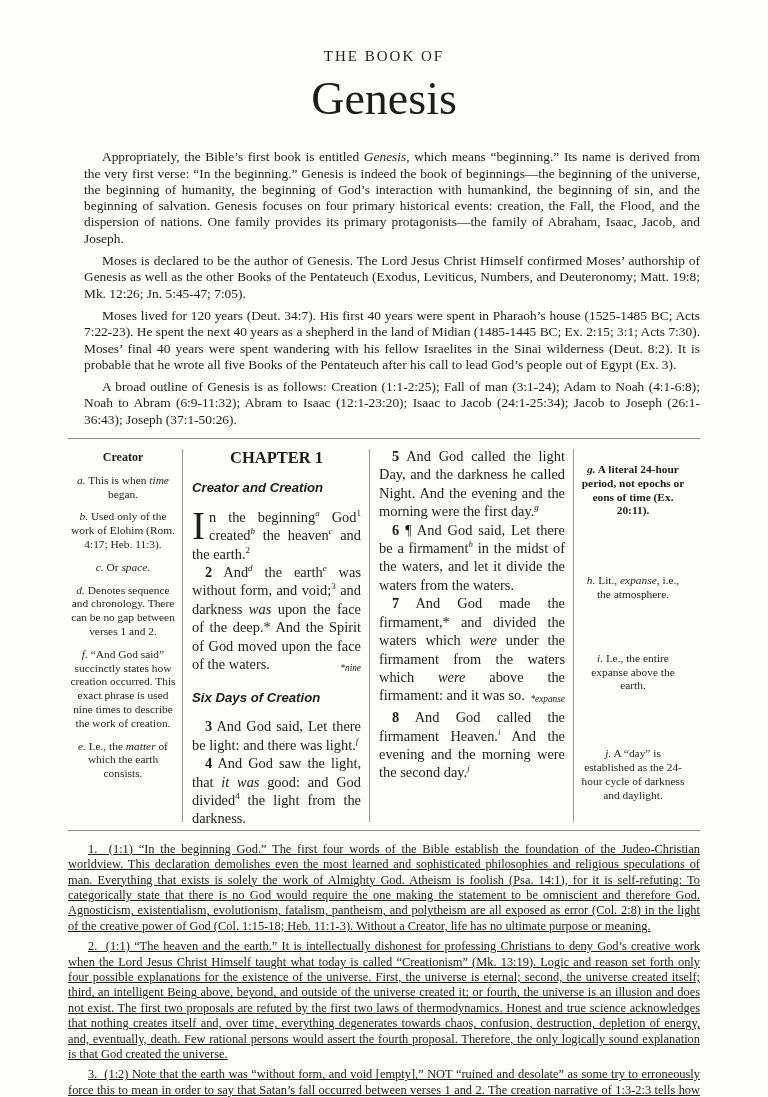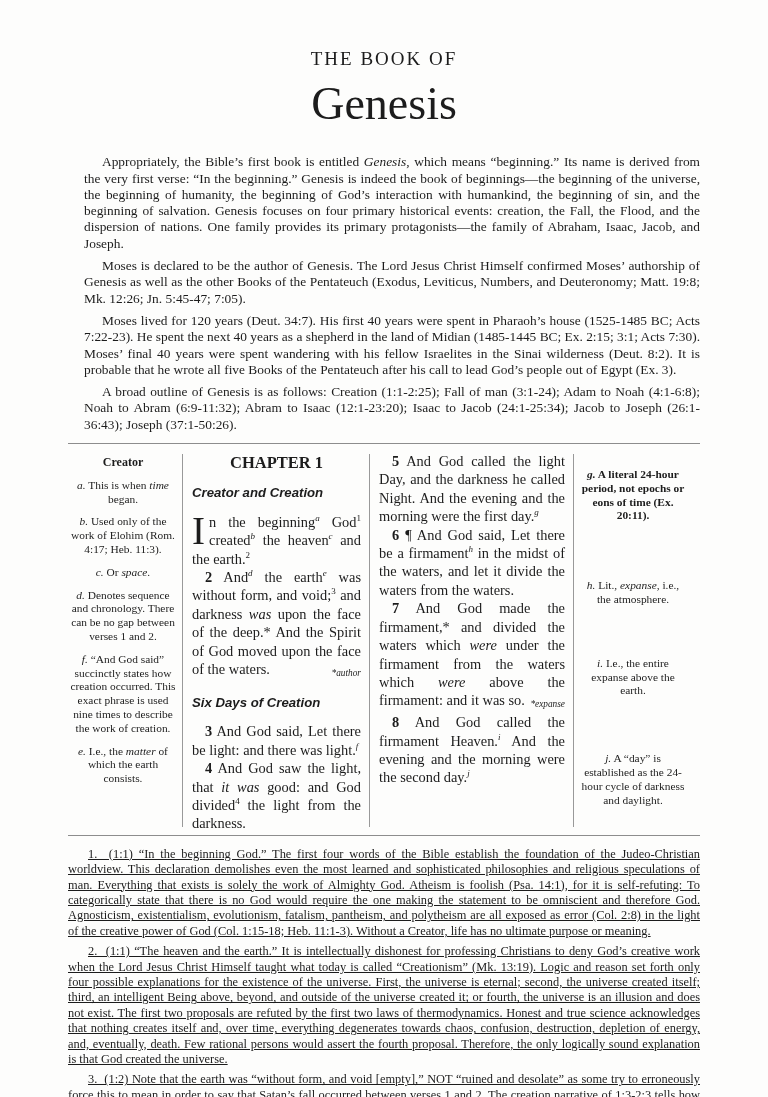--- a/index.html
+++ b/index.html
@@ -4,21 +4,21 @@
 <style>
   * { margin:0; padding:0; box-sizing:border-box; }
   html,body { background:#e8e8e8; }
   .page {
     position:relative; width:768px; height:1097px; margin:0 auto;
     background:#fdfdfc; color:#1c1c1c; overflow:hidden;
     font-family:"Liberation Serif", serif;
     padding:48px 68px 0 68px;
   }
   
-  .kicker { text-align:center; font-size:19px; letter-spacing:2px; font-weight:400; }
+  .kicker { text-align:center; font-size:15px; letter-spacing:2px; font-weight:400; }
   .title  { text-align:center; font-size:46px; font-weight:400; margin-top:10px; line-height:1.05; }
   
   .intro { margin-top:26px;margin-left:16px; }
   .intro p {
     font-size:13.4px; line-height:16.3px; text-align:justify;
     text-indent:18px; margin-bottom:6px;
   }
   
   .hrule { border-top:1px solid #8d8d8d; margin-top:10px; }
   
@@ -84,21 +84,21 @@
       <p class="mnote"><i>e.</i> I.e., the <i>matter</i> of which the earth consists.</p>
     </div>
 
     <div class="vrule"></div>
 
     <div class="text-col c1">
       <div class="chap">CHAPTER 1</div>
       <div class="subhead">Creator and Creation</div>
       <p class="verse nodent"><span class="dropcap">I</span><span>n the beginning<sup class="it">a</sup> God<sup>1</sup> created<sup class="it">b</sup> the heaven<sup class="it">c</sup> and the earth.<sup>2</sup></span></p>
       <p class="verse"><b>2</b> And<sup class="it">d</sup> the earth<sup class="it">e</sup> was without form, and void;<sup>3</sup> and darkness <i>was</i> upon the face of the deep.* And the Spirit of God moved upon the face of the waters.</p>
-      <p class="gloss">*author</p>
+      <p class="gloss">*nine</p>
       <div class="subhead">Six Days of Creation</div>
       <p class="verse"><b>3</b> And God said, Let there be light: and there was light.<sup class="it">f</sup></p>
       <p class="verse"><b>4</b> And God saw the light, that <i>it was</i> good: and God divided<sup>4</sup> the light from the darkness.</p>
     </div>
 
     <div class="vrule"></div>
 
     <div class="text-col c2">
       <p class="verse"><b>5</b> And God called the light Day, and the darkness he called Night. And the evening and the morning were the first day.<sup class="it">g</sup></p>
       <p class="verse"><b>6</b> ¶ And God said, Let there be a firmament<sup class="it">h</sup> in the midst of the waters, and let it divide the waters from the waters.</p>

